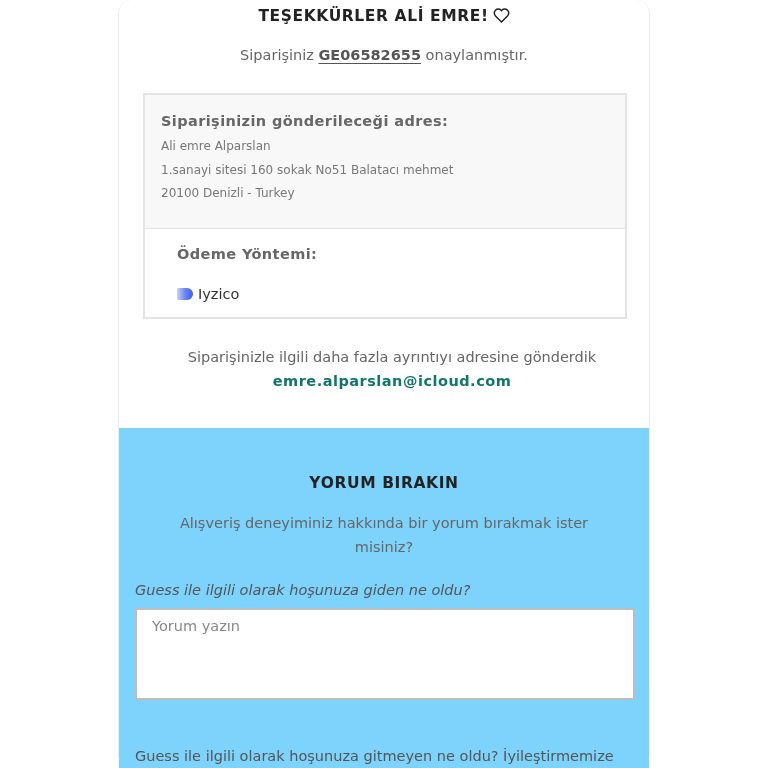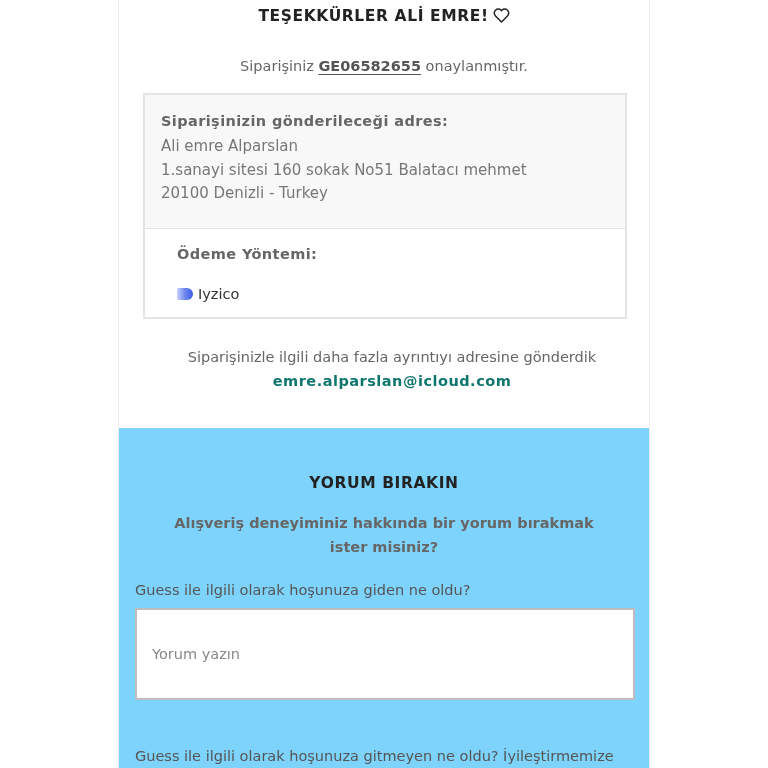--- a/index.html
+++ b/index.html
@@ -8,51 +8,52 @@
       background: #ffffff;
       font-family: "DejaVu Sans", sans-serif;
       color: #555;
     }
     .page {
       position: absolute; left: 118px; top: 0;
       width: 532px; height: 768px;
       border-left: 1px solid #ececec;
       border-right: 1px solid #ececec;
       background: #fff;
+      border-radius: 14px;
     }
     .title {
       position: absolute; top: 7px; left: 0; width: 100%;
       text-align: center; font-size: 15.5px; font-weight: bold;
       color: #222; letter-spacing: 0.6px;
     }
     .title .heart {
       display: inline-block; vertical-align: -2px; margin-left: 4px;
     }
     .confirm {
-      position: absolute; top: 58px; left: 0; width: 100%;
+      position: absolute; top: 47px; left: 0; width: 100%;
       text-align: center; font-size: 14.5px; color: #666;
     }
     .confirm .order-no {
       color: #555; font-weight: bold; text-decoration: underline;
       text-underline-offset: 3px;
     }
     .info-box {
       position: absolute; top: 93px; left: 24px; width: 484px;
       border: 2px solid #e4e4e4; background: #fff;
     }
     .addr-section {
       background: #f8f8f8; padding: 18px 16px 23px 16px;
       border-bottom: 1px solid #e2e2e2; height: 134px;
     }
     .section-label {
       font-size: 14.5px; font-weight: bold; color: #666; letter-spacing: 0.4px;
       margin-bottom: 6px;
     }
     .addr-line {
-      font-size: 15px; color: #777; line-height: 23.5px;
+      font-size: 12px; color: #777; line-height: 23.5px;
     }
     .pay-section { padding: 17px 16px 18px 32px; height: 88px; }
     .pay-method {
       display: flex; align-items: center; gap: 5px; font-size: 14.5px; color: #333;
       margin-top: 24px;
     }
     .iyzico-icon {
       width: 16px; height: 12px; border-radius: 2px 7px 7px 2px;
       background: linear-gradient(90deg, #c6d2fb 0%, #6e86f0 50%, #3d5ee8 100%);
     }
@@ -65,33 +66,33 @@
       position: absolute; top: 428px; left: 0; width: 530px; height: 340px;
       background: #7dd3fc;
     }
     .review-title {
       position: absolute; top: 46px; left: 0; width: 100%;
       text-align: center; font-size: 15.5px; font-weight: bold; color: #222;
       letter-spacing: 0.6px;
     }
     .review-sub {
       position: absolute; top: 83px; left: 40px; width: 450px;
-      text-align: center; font-size: 14.5px; color: #666; line-height: 24px; font-weight: bold;
+      text-align: center; font-size: 14.5px; color: #666; line-height: 24px;
     }
     .q-label {
       position: absolute; left: 16px; width: 500px;
       font-size: 14.5px; color: #555; line-height: 24px;
     }
-    .q1 { top: 150px; }
+    .q1 { top: 150px; font-style: italic; }
     .q2 { top: 292px; margin-top: 24px; }
     .textarea {
       position: absolute; top: 180px; left: 16px; width: 500px; height: 92px;
       border: 2px solid #bdbdbd; background: #fff;
       font-family: "DejaVu Sans", sans-serif; font-size: 14.5px; color: #444;
-      padding: 36px 15px; resize: none; outline: none;
+      padding: 8px 15px; resize: none; outline: none;
     }
     .textarea::placeholder { color: #888; }
   </style>
 </head>
 <body>
 
 <div class="page">
 
   <div class="title">
     <span>TEŞEKKÜRLER ALİ EMRE!</span><span class="heart"><svg width="17" height="15" viewBox="0 0 24 22">

